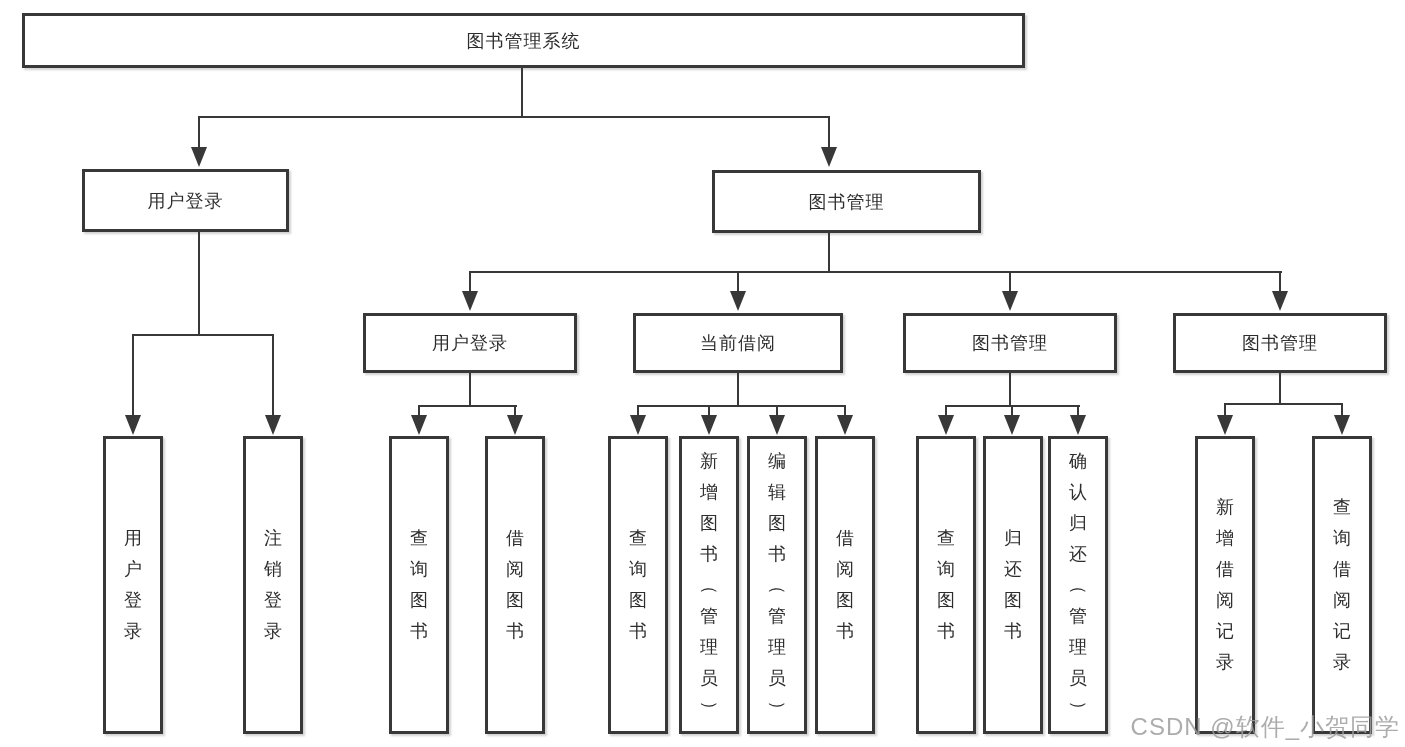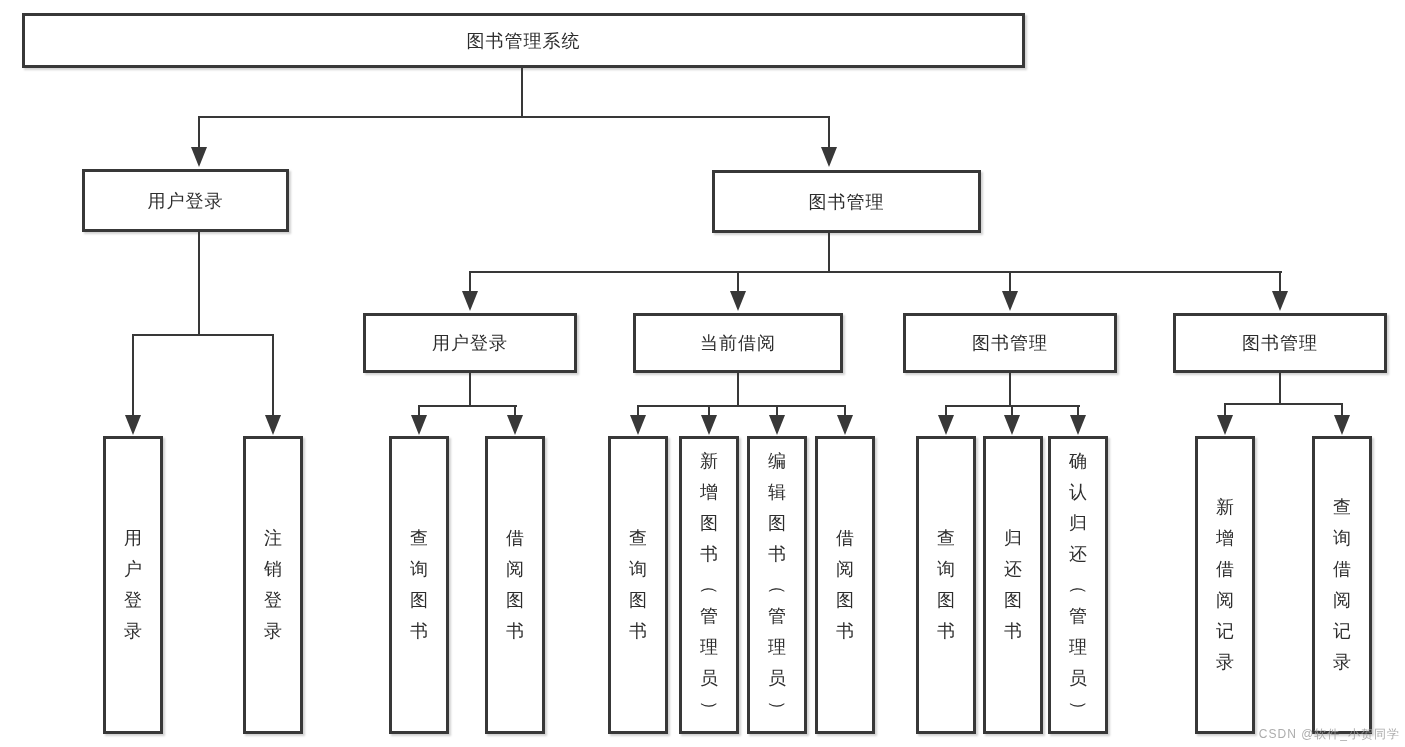--- a/index.html
+++ b/index.html
@@ -29,21 +29,21 @@
   .vl,.hl{position:absolute;background:#383838;}
   .vl{width:2px;}
   .hl{height:2px;}
   .ar{
     position:absolute;width:0;height:0;
     border-left:8px solid transparent;border-right:8px solid transparent;
     border-top:20px solid #383838;
   }
   .watermark{
     position:absolute;right:5px;bottom:4px;z-index:10;
-    font-size:12px;color:rgba(158,158,158,0.85);letter-spacing:1px;
+    font-size:24px;color:rgba(158,158,158,0.85);letter-spacing:1px;
     white-space:nowrap;
   }
 </style>
 </head>
 <body>
 
 <div class="box" style="left:22px;top:13px;width:1003px;height:55px">
   <span class="lbl">图书管理系统</span>
 </div>
 

